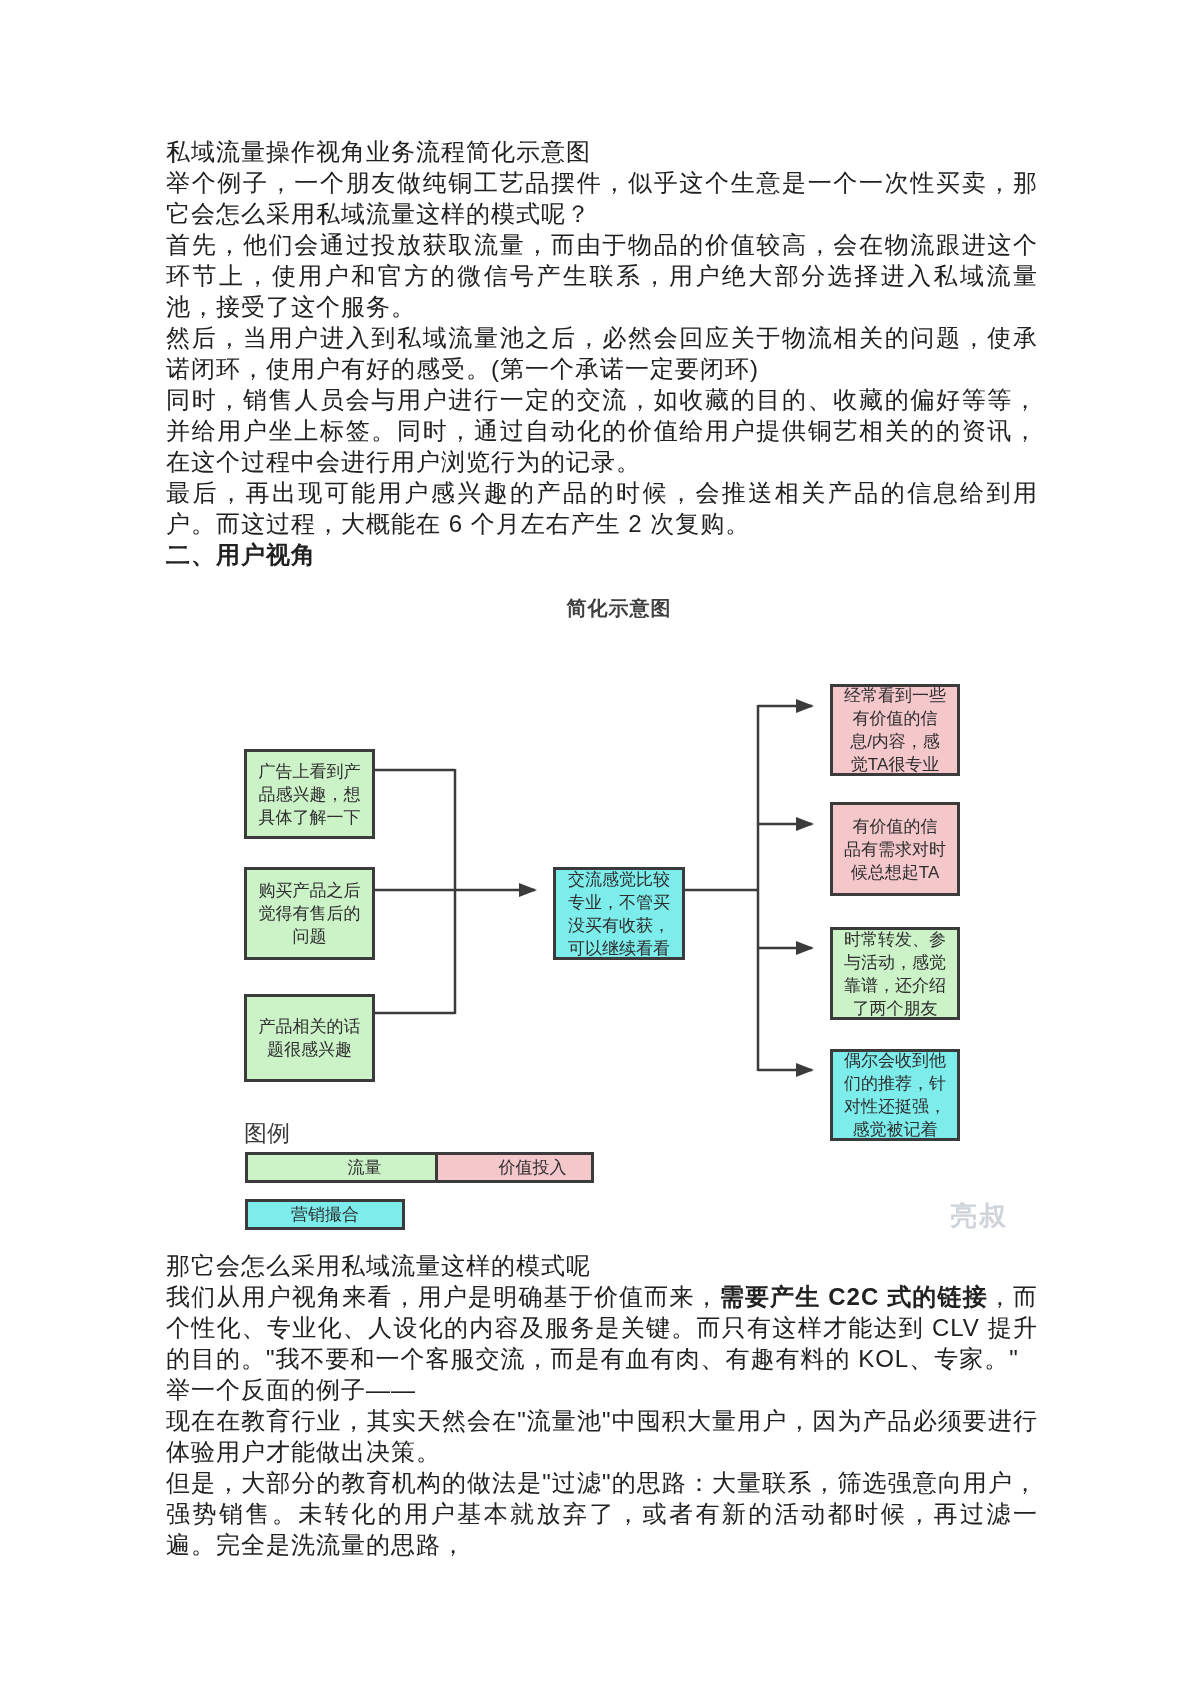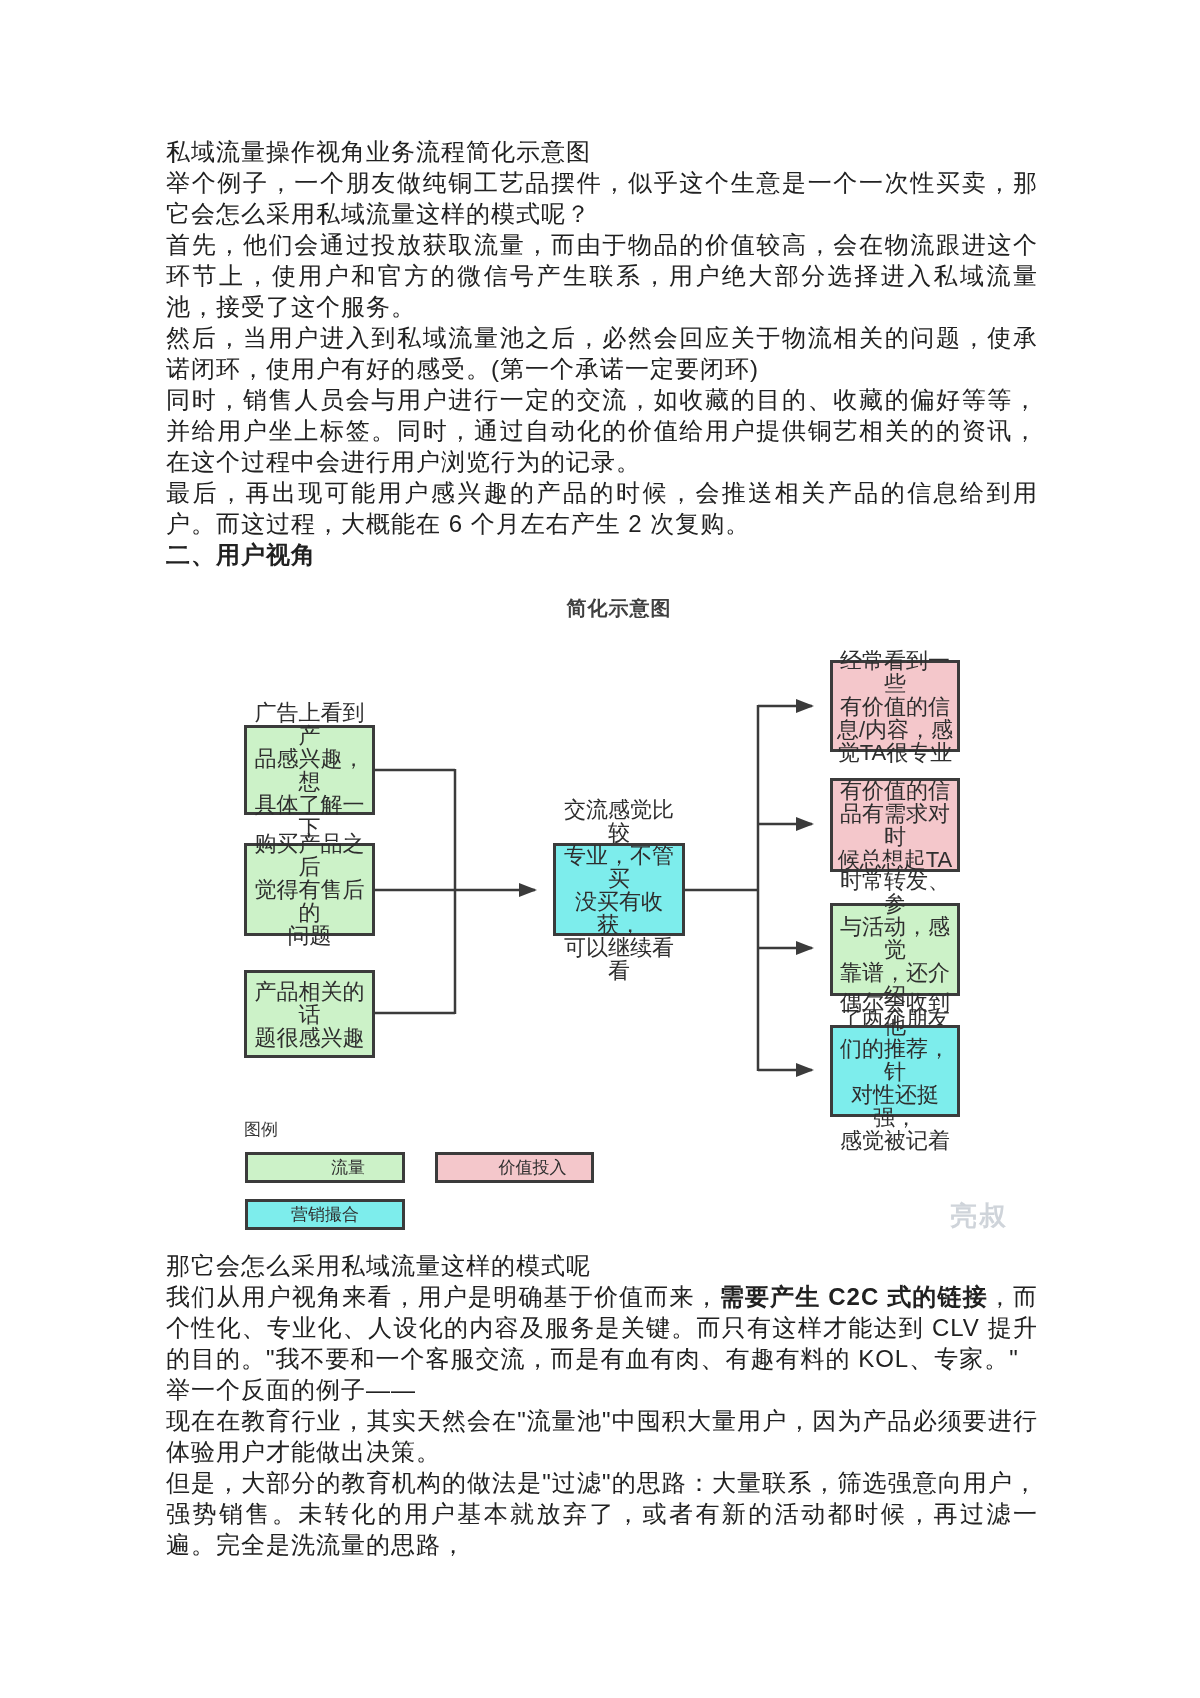--- a/index.html
+++ b/index.html
@@ -16,28 +16,28 @@
   .textblock b{font-weight:bold;}
   
   .connectors{position:absolute;left:0;top:0;pointer-events:none;}
   .dg-title{
     position:absolute;left:469px;top:593px;width:300px;text-align:center;
     font-size:20px;font-weight:bold;color:#3f3f3f;line-height:31px;letter-spacing:1px;
   }
   .fbox{
     position:absolute;box-sizing:border-box;border:3px solid #3b3b3b;
     display:flex;align-items:center;justify-content:center;text-align:center;
-    font-size:22px;line-height:23px;color:#2e2e2e;white-space:pre-line;font-weight:500;
+    font-size:17px;line-height:23px;color:#2e2e2e;white-space:pre-line;font-weight:500;margin-top:24px;
   }
   .lbox{
     position:absolute;box-sizing:border-box;border:3px solid #3b3b3b;
     display:flex;align-items:center;justify-content:center;text-align:center;
     font-size:17px;color:#2e2e2e;font-weight:500;
   }
-  .legend-title{position:absolute;left:244px;top:1118px;font-size:17px;color:#3a3a3a;}
+  .legend-title{position:absolute;left:244px;top:1118px;font-size:23px;color:#3a3a3a;}
   .watermark{position:absolute;left:950px;top:1198px;font-size:27px;font-weight:bold;
     color:#cfd4da;letter-spacing:2px;}
 </style>
 </head>
 <body>
 
 <div class="page">
 
   <section class="textblock" style="top:136px">
     <p>私域流量操作视角业务流程简化示意图</p>
@@ -99,21 +99,21 @@
     <div class="fbox" style="left: 830px; top: 903px; width: 130px; height: 93px; background-color: rgb(204, 242, 200);">时常转发、参
 与活动，感觉
 靠谱，还介绍
 了两个朋友</div>
     <div class="fbox" style="left: 830px; top: 1025px; width: 130px; height: 92px; background-color: rgb(125, 237, 236);">偶尔会收到他
 们的推荐，针
 对性还挺强，
 感觉被记着</div>
 
     <div class="legend-title">图例</div>
-    <div class="lbox" style="left: 245px; top: 1152px; width: 160px; height: 31px; background-color: rgb(204, 242, 200); padding-left: 46px;">流量</div>
+    <div class="lbox" style="left: 245px; top: 1152px; width: 193px; height: 31px; background-color: rgb(204, 242, 200); padding-left: 46px;">流量</div>
     <div class="lbox" style="left: 435px; top: 1152px; width: 159px; height: 31px; background-color: rgb(244, 199, 203); padding-left: 36px;">价值投入</div>
     <div class="lbox" style="left: 245px; top: 1199px; width: 160px; height: 31px; background-color: rgb(125, 237, 236);">营销撮合</div>
 
     <div class="watermark">亮叔</div>
   </div>
 
   <section class="textblock" style="top:1250px">
     <p>那它会怎么采用私域流量这样的模式呢</p>
     <p><span>我们从用户视角来看，用户是明确基于价值而来，</span><b>需要产生 C2C 式的链接</b><span>，而个性化、专业化、人设化的内容及服务是关键。而只有这样才能达到 CLV 提升的目的。"我不要和一个客服交流，而是有血有肉、有趣有料的 KOL、专家。"</span></p>
     <p>举一个反面的例子——</p>

